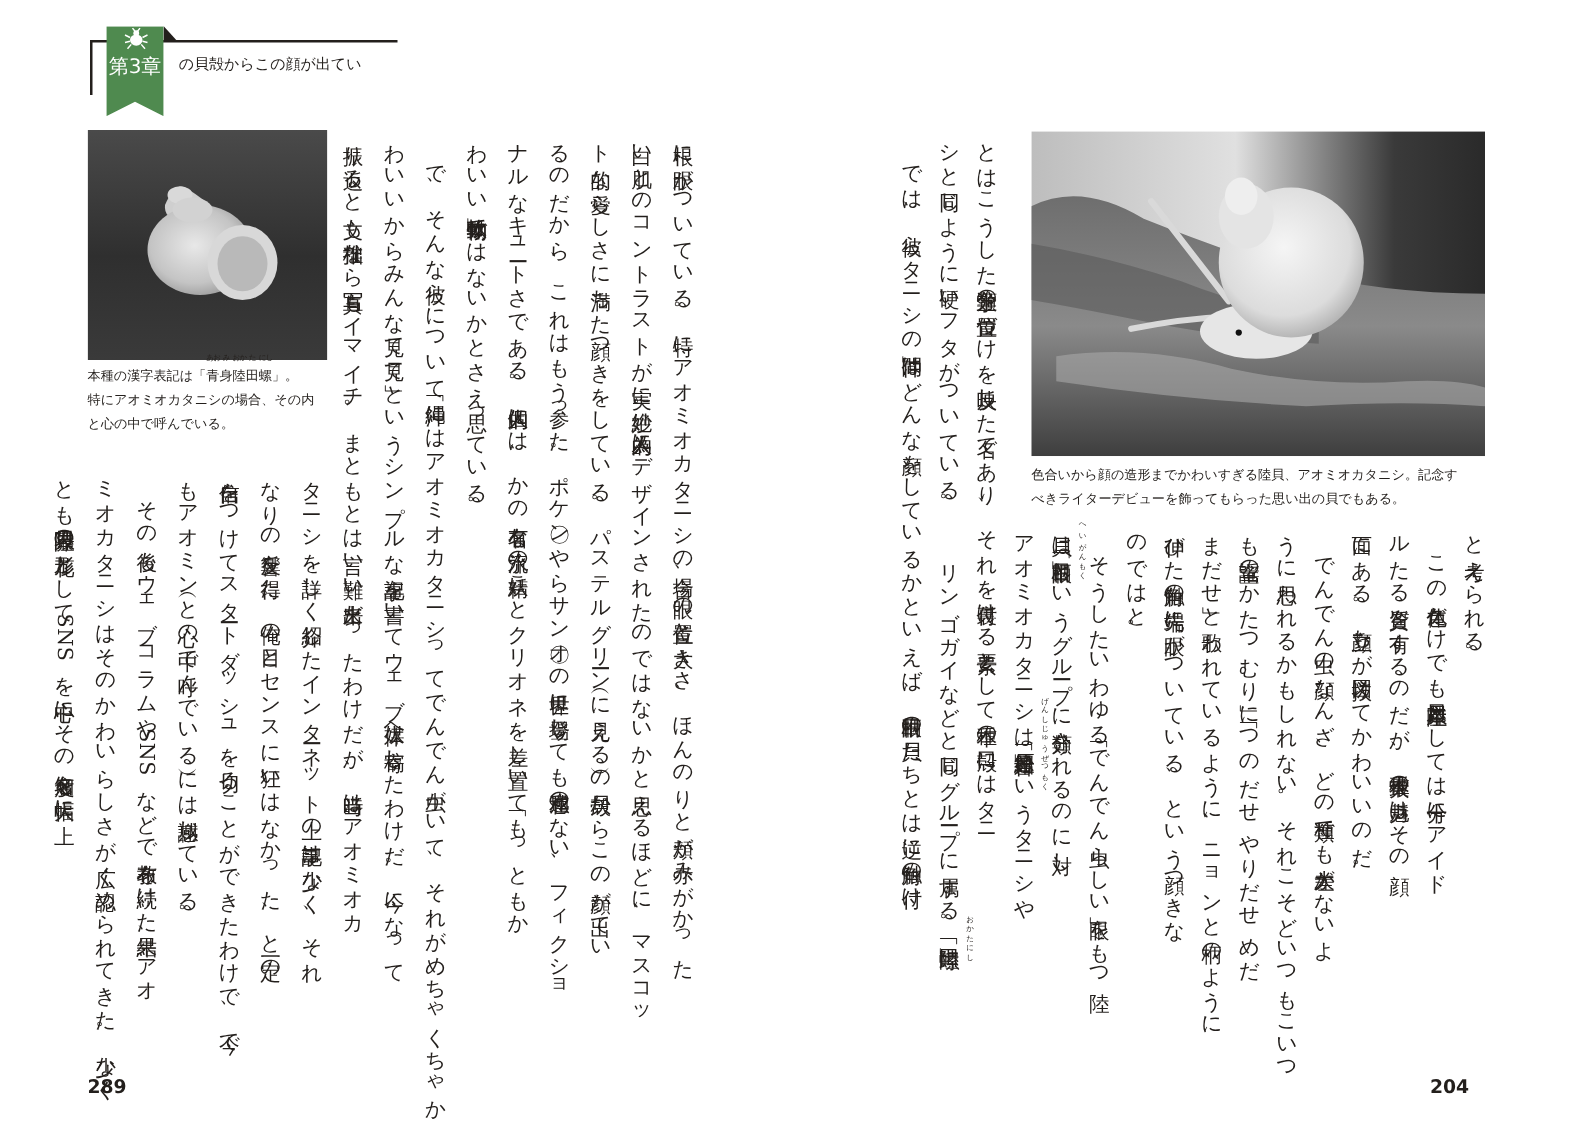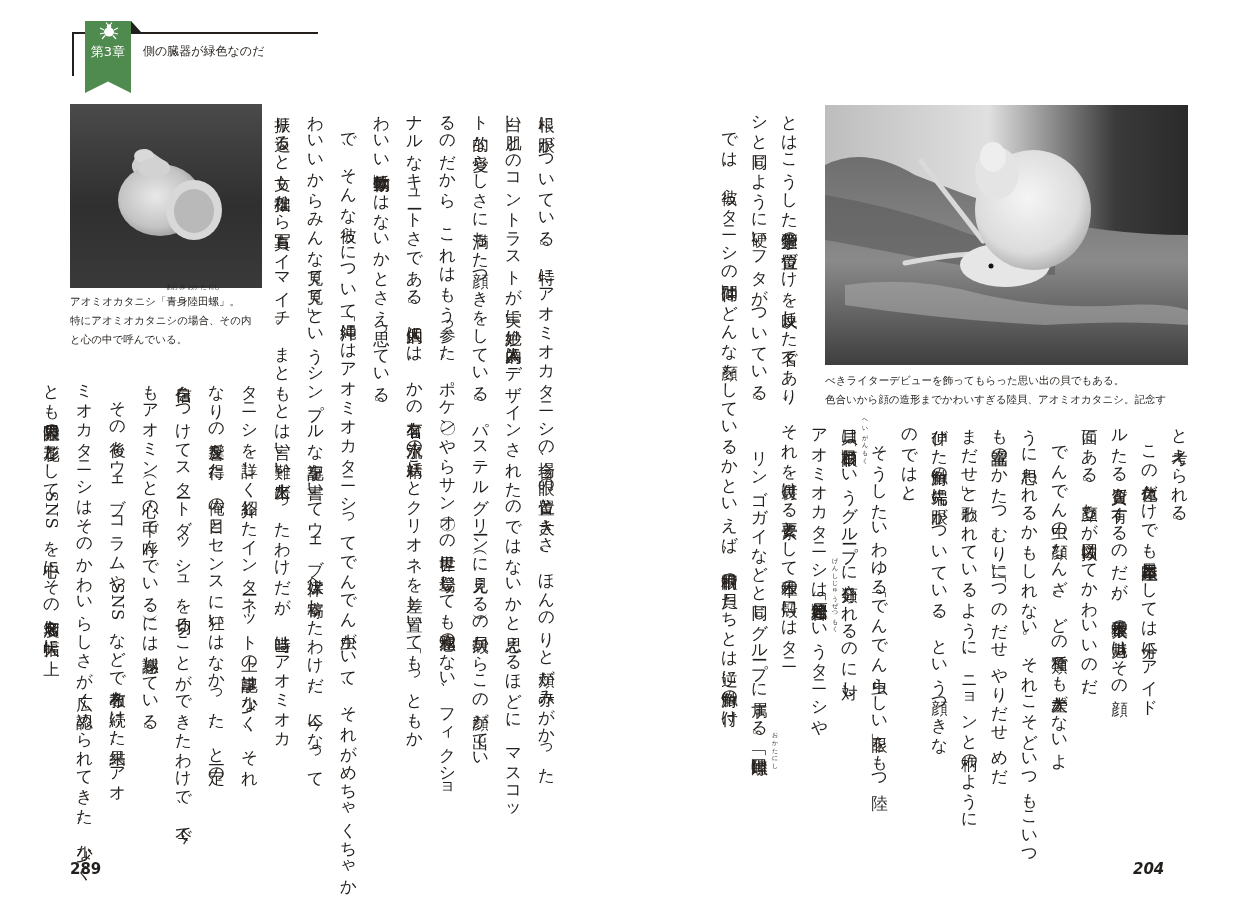--- a/index.html
+++ b/index.html
@@ -17,21 +17,21 @@
   .chapter-rule-v { position: absolute; left: 72px; top: 32px; width: 2px; height: 44px; background: #231f1c; }
   .chapter-badge {
     position: absolute; left: 85px; top: 21px; width: 46px; height: 72px;
     background: #4f8a4f;
     clip-path: polygon(0 0, 100% 0, 100% 100%, 50% 84%, 0 100%);
   }
   .chapter-fold { position: absolute; left: 131px; top: 21px; width: 0; height: 0;
     border-left: 10px solid #231f1c; border-top: 11px solid transparent; }
   .bug-icon { position: absolute; left: 99px; top: 22px; width: 20px; height: 18px; }
   .chapter-num { position: absolute; left: 85px; top: 43px; width: 46px; text-align: center;
-    font-family: "DejaVu Sans", sans-serif; font-size: 13px; color: #ffffff; letter-spacing: 0px; }
+    font-family: "DejaVu Sans", sans-serif; font-size: 16px; color: #ffffff; letter-spacing: 0px; }
   .chapter-title { position: absolute; left: 143px; top: 43px; font-family: "DejaVu Sans", sans-serif;
     font-size: 12px; color: #231f1c; }
 
   
   .photo { position: absolute; overflow: hidden; }
   .photo svg { display: block; width: 100%; height: 100%; }
   .caption { position: absolute; font-family: "DejaVu Sans", sans-serif; font-size: 10.5px; line-height: 19px; color: #231f1c; }
   .ruby-wrap { position: relative; display: inline-block; }
   .ruby-wrap .rt { position: absolute; top: -8px; left: 0; right: 0; font-size: 6px; line-height: 6px; text-align: center; white-space: nowrap; letter-spacing: -0.5px; }
 
@@ -58,21 +58,21 @@
   <div class="chapter-rule-h"></div>
   <div class="chapter-rule-v"></div>
   <div class="chapter-badge"></div>
   <div class="chapter-fold"></div>
   <svg class="bug-icon" viewBox="0 0 20 18">
     <ellipse cx="10" cy="10" rx="5" ry="4.5" fill="#ffffff"></ellipse>
     <circle cx="10" cy="4.5" r="2.3" fill="#ffffff"></circle>
     <path d="M5 8 L1 6 M5 11 L1 12 M6 13.5 L3 17 M15 8 L19 6 M15 11 L19 12 M14 13.5 L17 17 M9 3 L7 0.5 M11 3 L13 0.5" stroke="#ffffff" stroke-width="1.2" fill="none"></path>
   </svg>
   <div class="chapter-num">第3章</div>
-  <div class="chapter-title">側の臓器が緑色なのだ</div>
+  <div class="chapter-title">の貝殻からこの顔が出てい</div>
 
   <div class="photo" style="left:70px; top:104px; width:192px; height:184px;">
     <svg viewBox="0 0 192 184" preserveAspectRatio="none">
       <defs>
         <linearGradient id="shbg" x1="0" y1="0" x2="0" y2="1">
           <stop offset="0" stop-color="#4a4a4a"></stop>
           <stop offset="0.55" stop-color="#2f2f2f"></stop>
           <stop offset="1" stop-color="#3a3a3a"></stop>
         </linearGradient>
         <radialGradient id="shell" cx="0.45" cy="0.45" r="0.6">
@@ -86,21 +86,21 @@
       <ellipse cx="90" cy="96" rx="42" ry="36" fill="url(#shell)"></ellipse>
       <ellipse cx="124" cy="106" rx="28" ry="30" fill="#d8d8d8"></ellipse>
       <ellipse cx="124" cy="107" rx="20" ry="22" fill="#b9b9b9"></ellipse>
       <ellipse cx="74" cy="52" rx="10" ry="7" fill="#d9d9d9"></ellipse>
       <ellipse cx="84" cy="64" rx="16" ry="10" fill="#d2d2d2"></ellipse>
     </svg>
   </div>
 
   <div class="caption" style="left:70px; top:292px; width:200px;">
     <div>
-      <span>アオミオカタニシ「</span><span class="ruby-wrap"><span>青</span><span class="rt">あお</span></span><span class="ruby-wrap"><span>身</span><span class="rt">み</span></span><span class="ruby-wrap"><span>陸</span><span class="rt">おか</span></span><span class="ruby-wrap"><span>田</span><span class="rt">た</span></span><span class="ruby-wrap"><span>螺</span><span class="rt">にし</span></span><span>」。</span>
+      <span>本種の漢字表記は「</span><span class="ruby-wrap"><span>青</span><span class="rt">あお</span></span><span class="ruby-wrap"><span>身</span><span class="rt">み</span></span><span class="ruby-wrap"><span>陸</span><span class="rt">おか</span></span><span class="ruby-wrap"><span>田</span><span class="rt">た</span></span><span class="ruby-wrap"><span>螺</span><span class="rt">にし</span></span><span>」。</span>
     </div>
     <div>特にアオミオカタニシの場合、その内</div>
     <div>と心の中で呼んでいる。</div>
   </div>
 
   <div class="col" style="left:536px; top:104px;">根に眼がついている。特にアオミオカタニシの場合、眼の位置と大きさ、ほんのりと頬が赤みがかった</div>
   <div class="col" style="left:503px; top:104px;">白い肌とのコントラストが実に絶妙。人為的にデザインされたのではないかと思えるほどに、マスコッ</div>
   <div class="col" style="left:470px; top:104px;">ト的な愛らしさに満ちた顔つきをしている。パステルグリーン（に見える）の貝殻からこの顔が出てい</div>
   <div class="col" style="left:437px; top:104px;">るのだから、これはもう参った。ポケ〇ンやらサン〇オの世界に登場しても違和感のない、フィクショ</div>
   <div class="col" style="left:404px; top:104px;">ナルなキュートさである。個人的には、かの有名な流氷の妖精ことクリオネを差し置いて「もっともか</div>
@@ -150,22 +150,22 @@
       <path d="M80 158 Q120 150 160 148" stroke="#d9d9d9" stroke-width="5" fill="none" stroke-linecap="round"></path>
       <ellipse cx="180" cy="160" rx="45" ry="22" fill="#e6e6e6"></ellipse>
       <ellipse cx="208" cy="105" rx="58" ry="60" fill="url(#snailshell)"></ellipse>
       <ellipse cx="172" cy="68" rx="22" ry="26" fill="#e4e4e4"></ellipse>
       <ellipse cx="168" cy="52" rx="13" ry="15" fill="#eeeeee"></ellipse>
       <circle cx="166" cy="161" r="2.5" fill="#111111"></circle>
     </svg>
   </div>
 
   <div class="caption" style="left:196px; top:371px; width:380px;">
+    <div>色合いから顔の造形までかわいすぎる陸貝、アオミオカタニシ。記念す</div>
     <div>べきライターデビューを飾ってもらった思い出の貝でもある。</div>
-    <div>色合いから顔の造形までかわいすぎる陸貝、アオミオカタニシ。記念す</div>
   </div>
 
   <div class="col" style="left:540px; top:417px;">と考えられる。</div>
   <div class="col" style="left:510px; top:417px;">　この体色だけでも日本産陸貝としては十分にアイド</div>
   <div class="col" style="left:480px; top:417px;">ルたる資質を有するのだが、本種最大の魅力はその顔</div>
   <div class="col" style="left:450px; top:417px;">面にある。顔立ちが図抜けてかわいいのだ。</div>
   <div class="col" style="left:420px; top:417px;">　でんでん虫の顔なんざ、どの種類でも大差がないよ</div>
   <div class="col" style="left:390px; top:417px;">うに思われるかもしれない。それこそどいつもこいつ</div>
   <div class="col" style="left:360px; top:417px;">も童謡の「かたつむり」に「つのだせ やりだせ めだ</div>
   <div class="col" style="left:330px; top:417px;">まだせ」と歌われているように、ニョンと柄のように</div>
@@ -181,14 +181,14 @@
   </div>
 
   <div class="col" style="left:150px; top:104px;">とはこうした分類学上の位置づけを反映した名であり、それを裏付ける要素として本種の殻口にはタニ</div>
 
   <div class="col" style="left:120px; top:104px;">シと同じように硬いフタがついている。</div>
   <div class="col" style="left:120px; top:440px;">
     <span>リンゴガイなどと同じグループに属する。「</span><span class="rb"><span>陸田螺</span><span class="rt">おかたにし</span></span><span>」</span>
   </div>
   <div class="col" style="left:90px; top:104px;">　では、彼ら「タニシの仲間」はどんな顔をしているかといえば、柄眼目の貝たちとは逆に触角の付け</div>
 
-  <div class="page-num" style="left:504px;font-style:italic;">204</div>
+  <div class="page-num" style="left:515px;">204</div>
 </div>
 
 </body></html>

